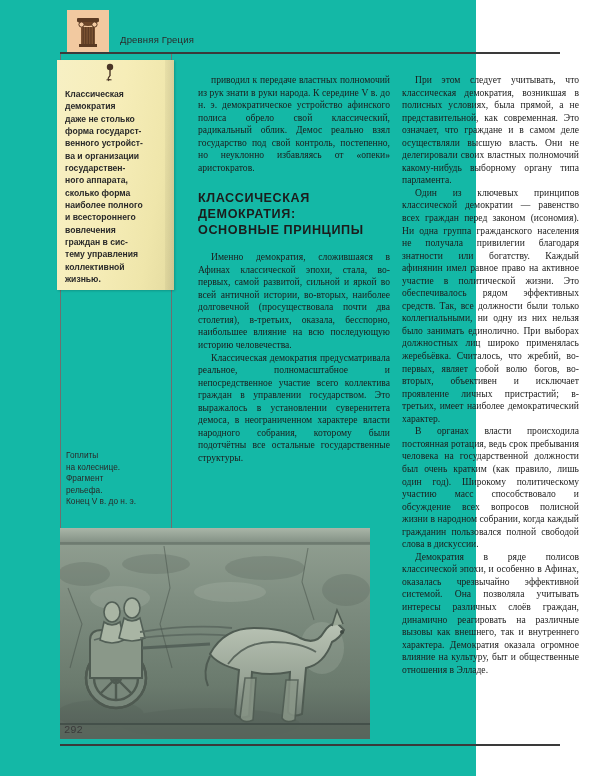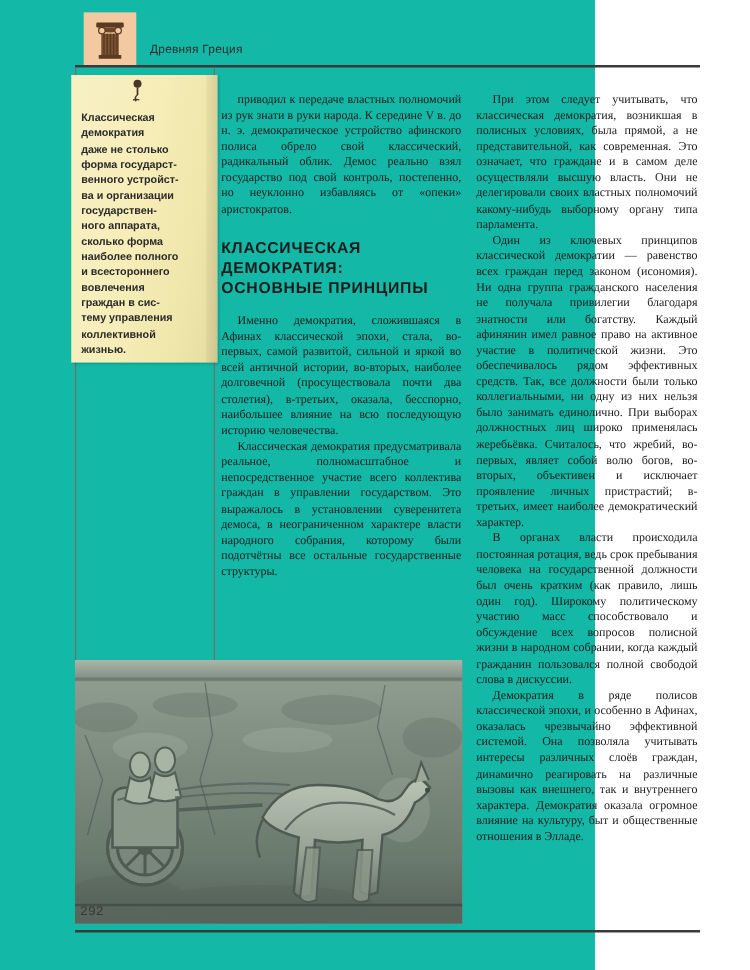--- a/index.html
+++ b/index.html
@@ -145,20 +145,21 @@
     overflow: hidden;
     background: #7e8b80;
   }
   .relief svg { display: block; }
 
   
   .col {
     position: absolute;
     text-align: justify;
     color: #1c1c1c;
+    margin-left: 21px;
   }
   .col p {
     margin: 0;
     text-indent: 13px;
     font-size: 9.6px;
     line-height: 12.55px;
     text-align: justify;
     hyphens: manual;
   }
 
@@ -245,20 +246,25 @@
 сколько форма
 наиболее полного
 и всестороннего
 вовлечения
 граждан в сис-
 тему управления
 коллективной
 жизнью.</div>
   </div>
 
+  <div class="figure-caption">Гоплиты
+на колеснице.
+Фрагмент
+рельефа.
+Конец V в. до н. э.</div>
 
   <div class="relief">
     <svg width="310" height="211" viewBox="0 0 310 211">
       <defs>
         <linearGradient id="stoneBg" x1="0" y1="0" x2="0" y2="1">
           <stop offset="0%" stop-color="#93a193"></stop>
           <stop offset="35%" stop-color="#7e8d80"></stop>
           <stop offset="75%" stop-color="#6a7a6d"></stop>
           <stop offset="100%" stop-color="#55615a"></stop>
         </linearGradient>

